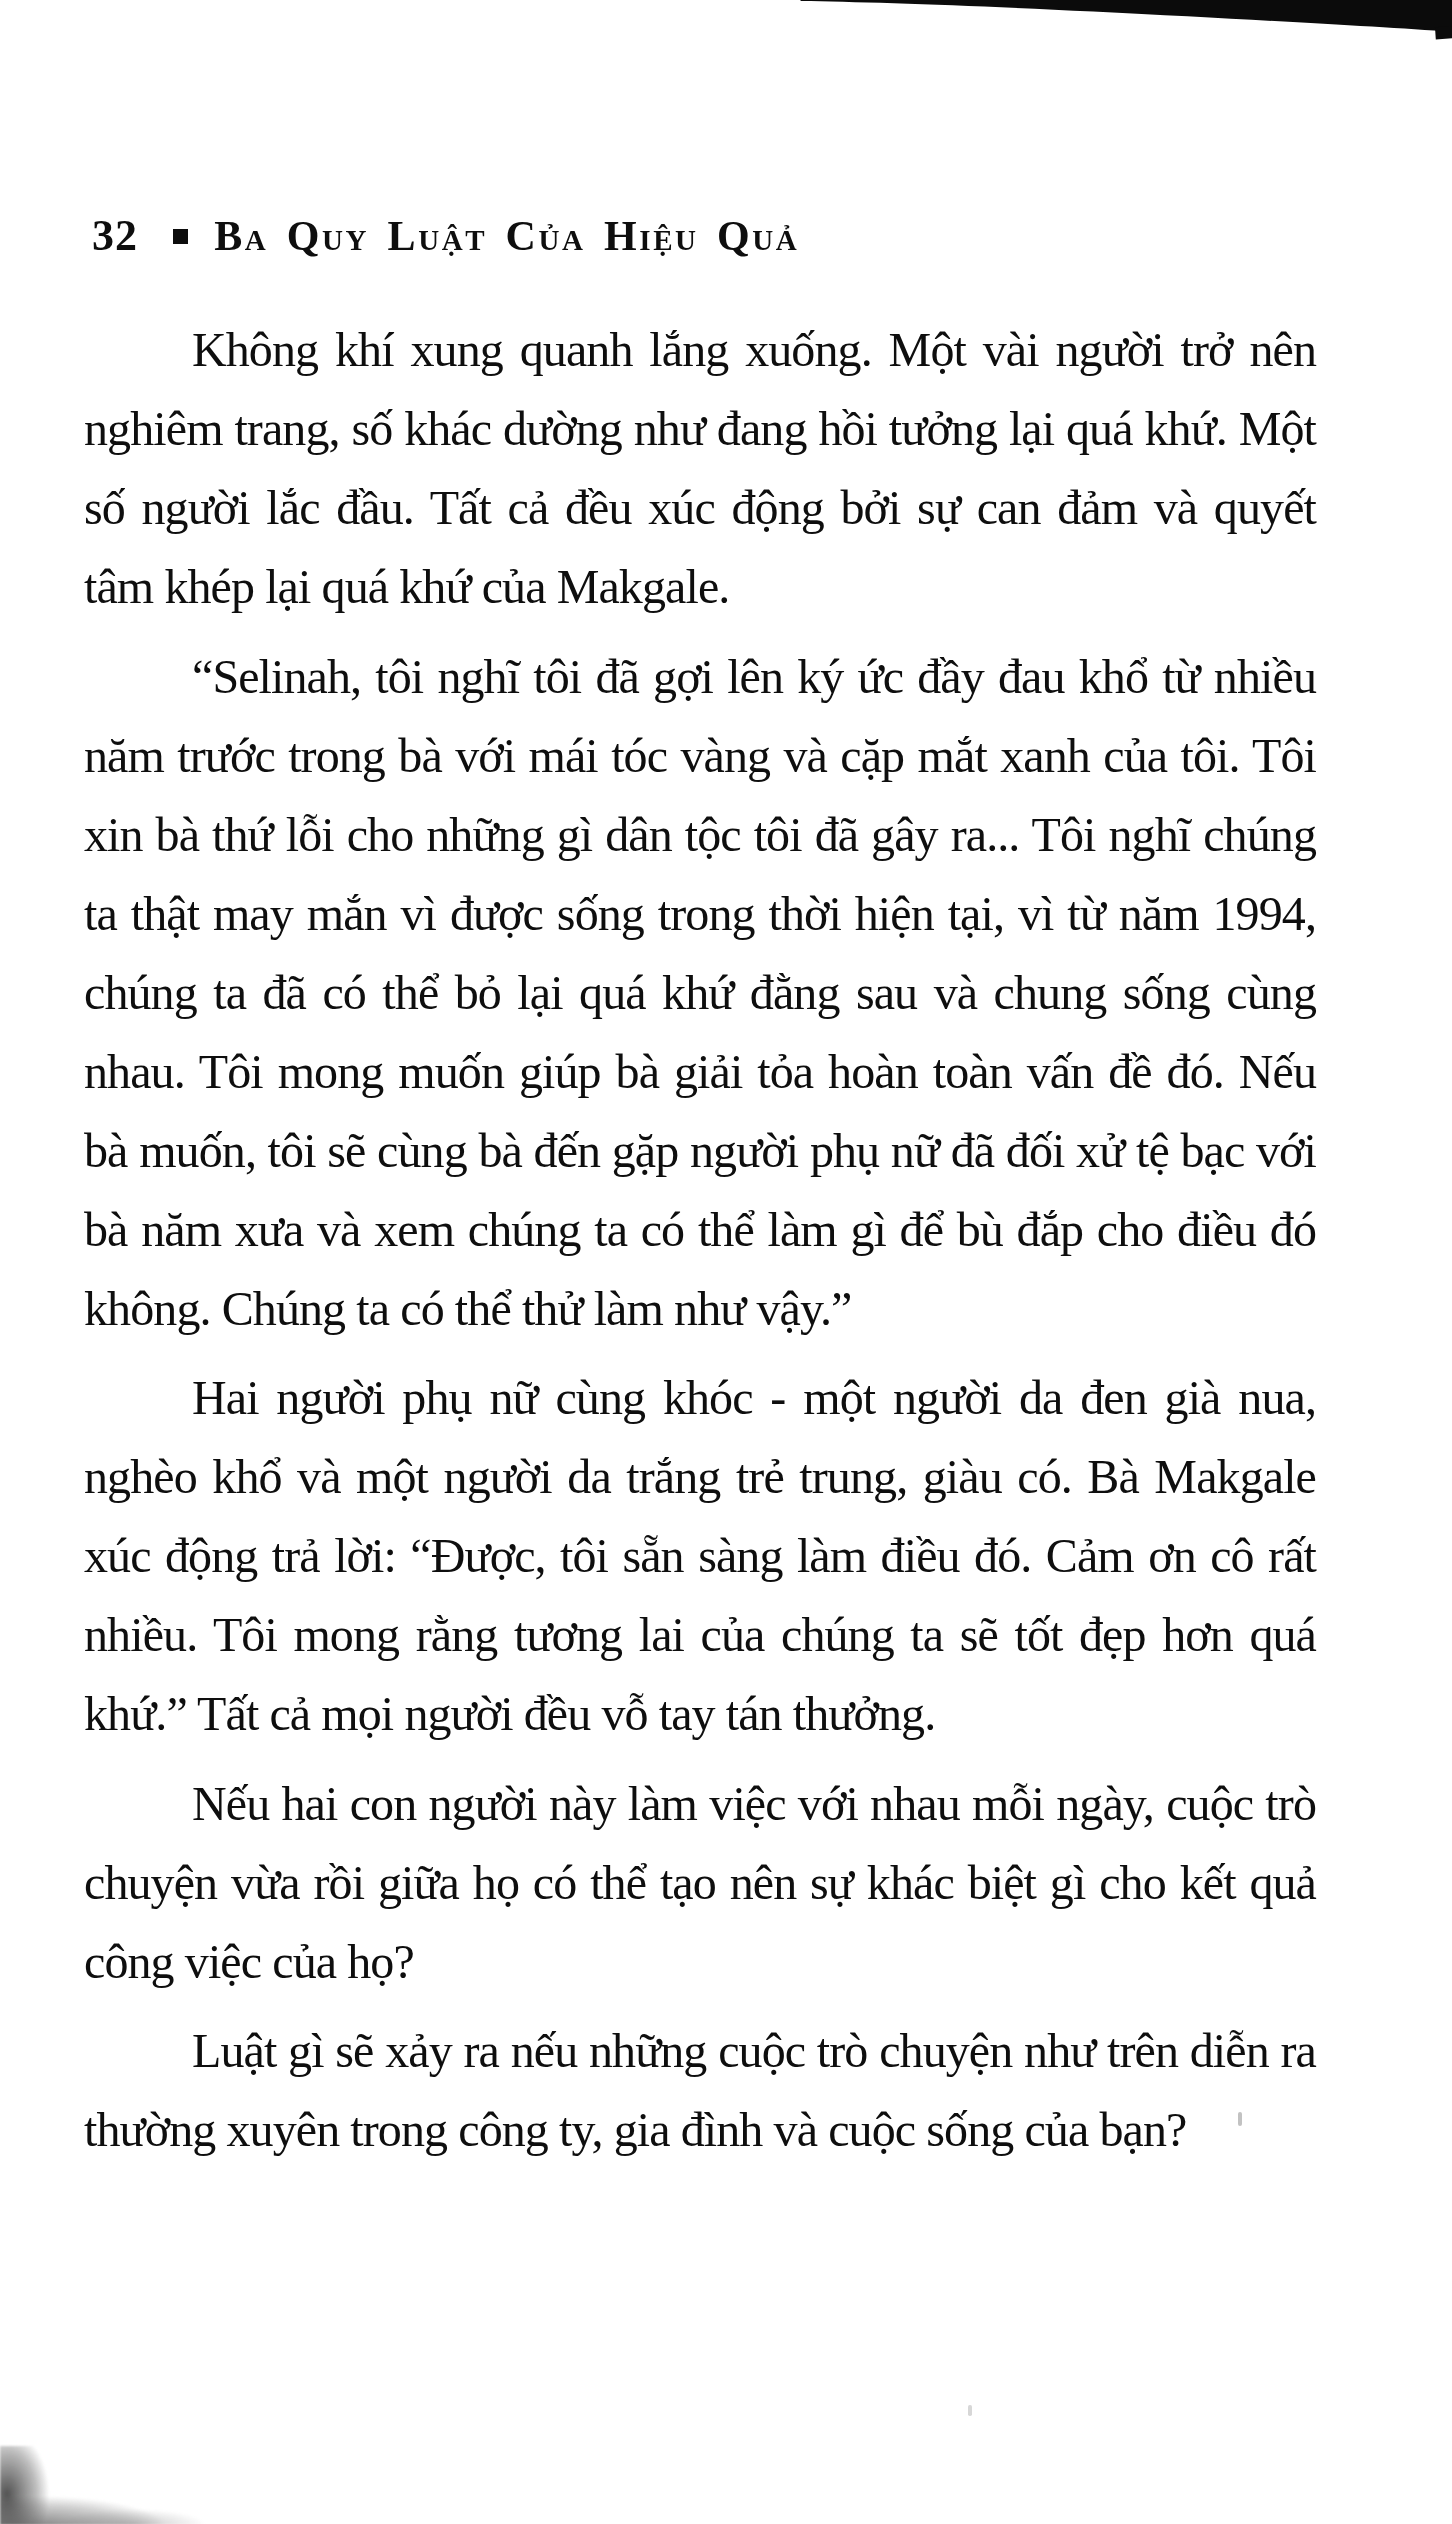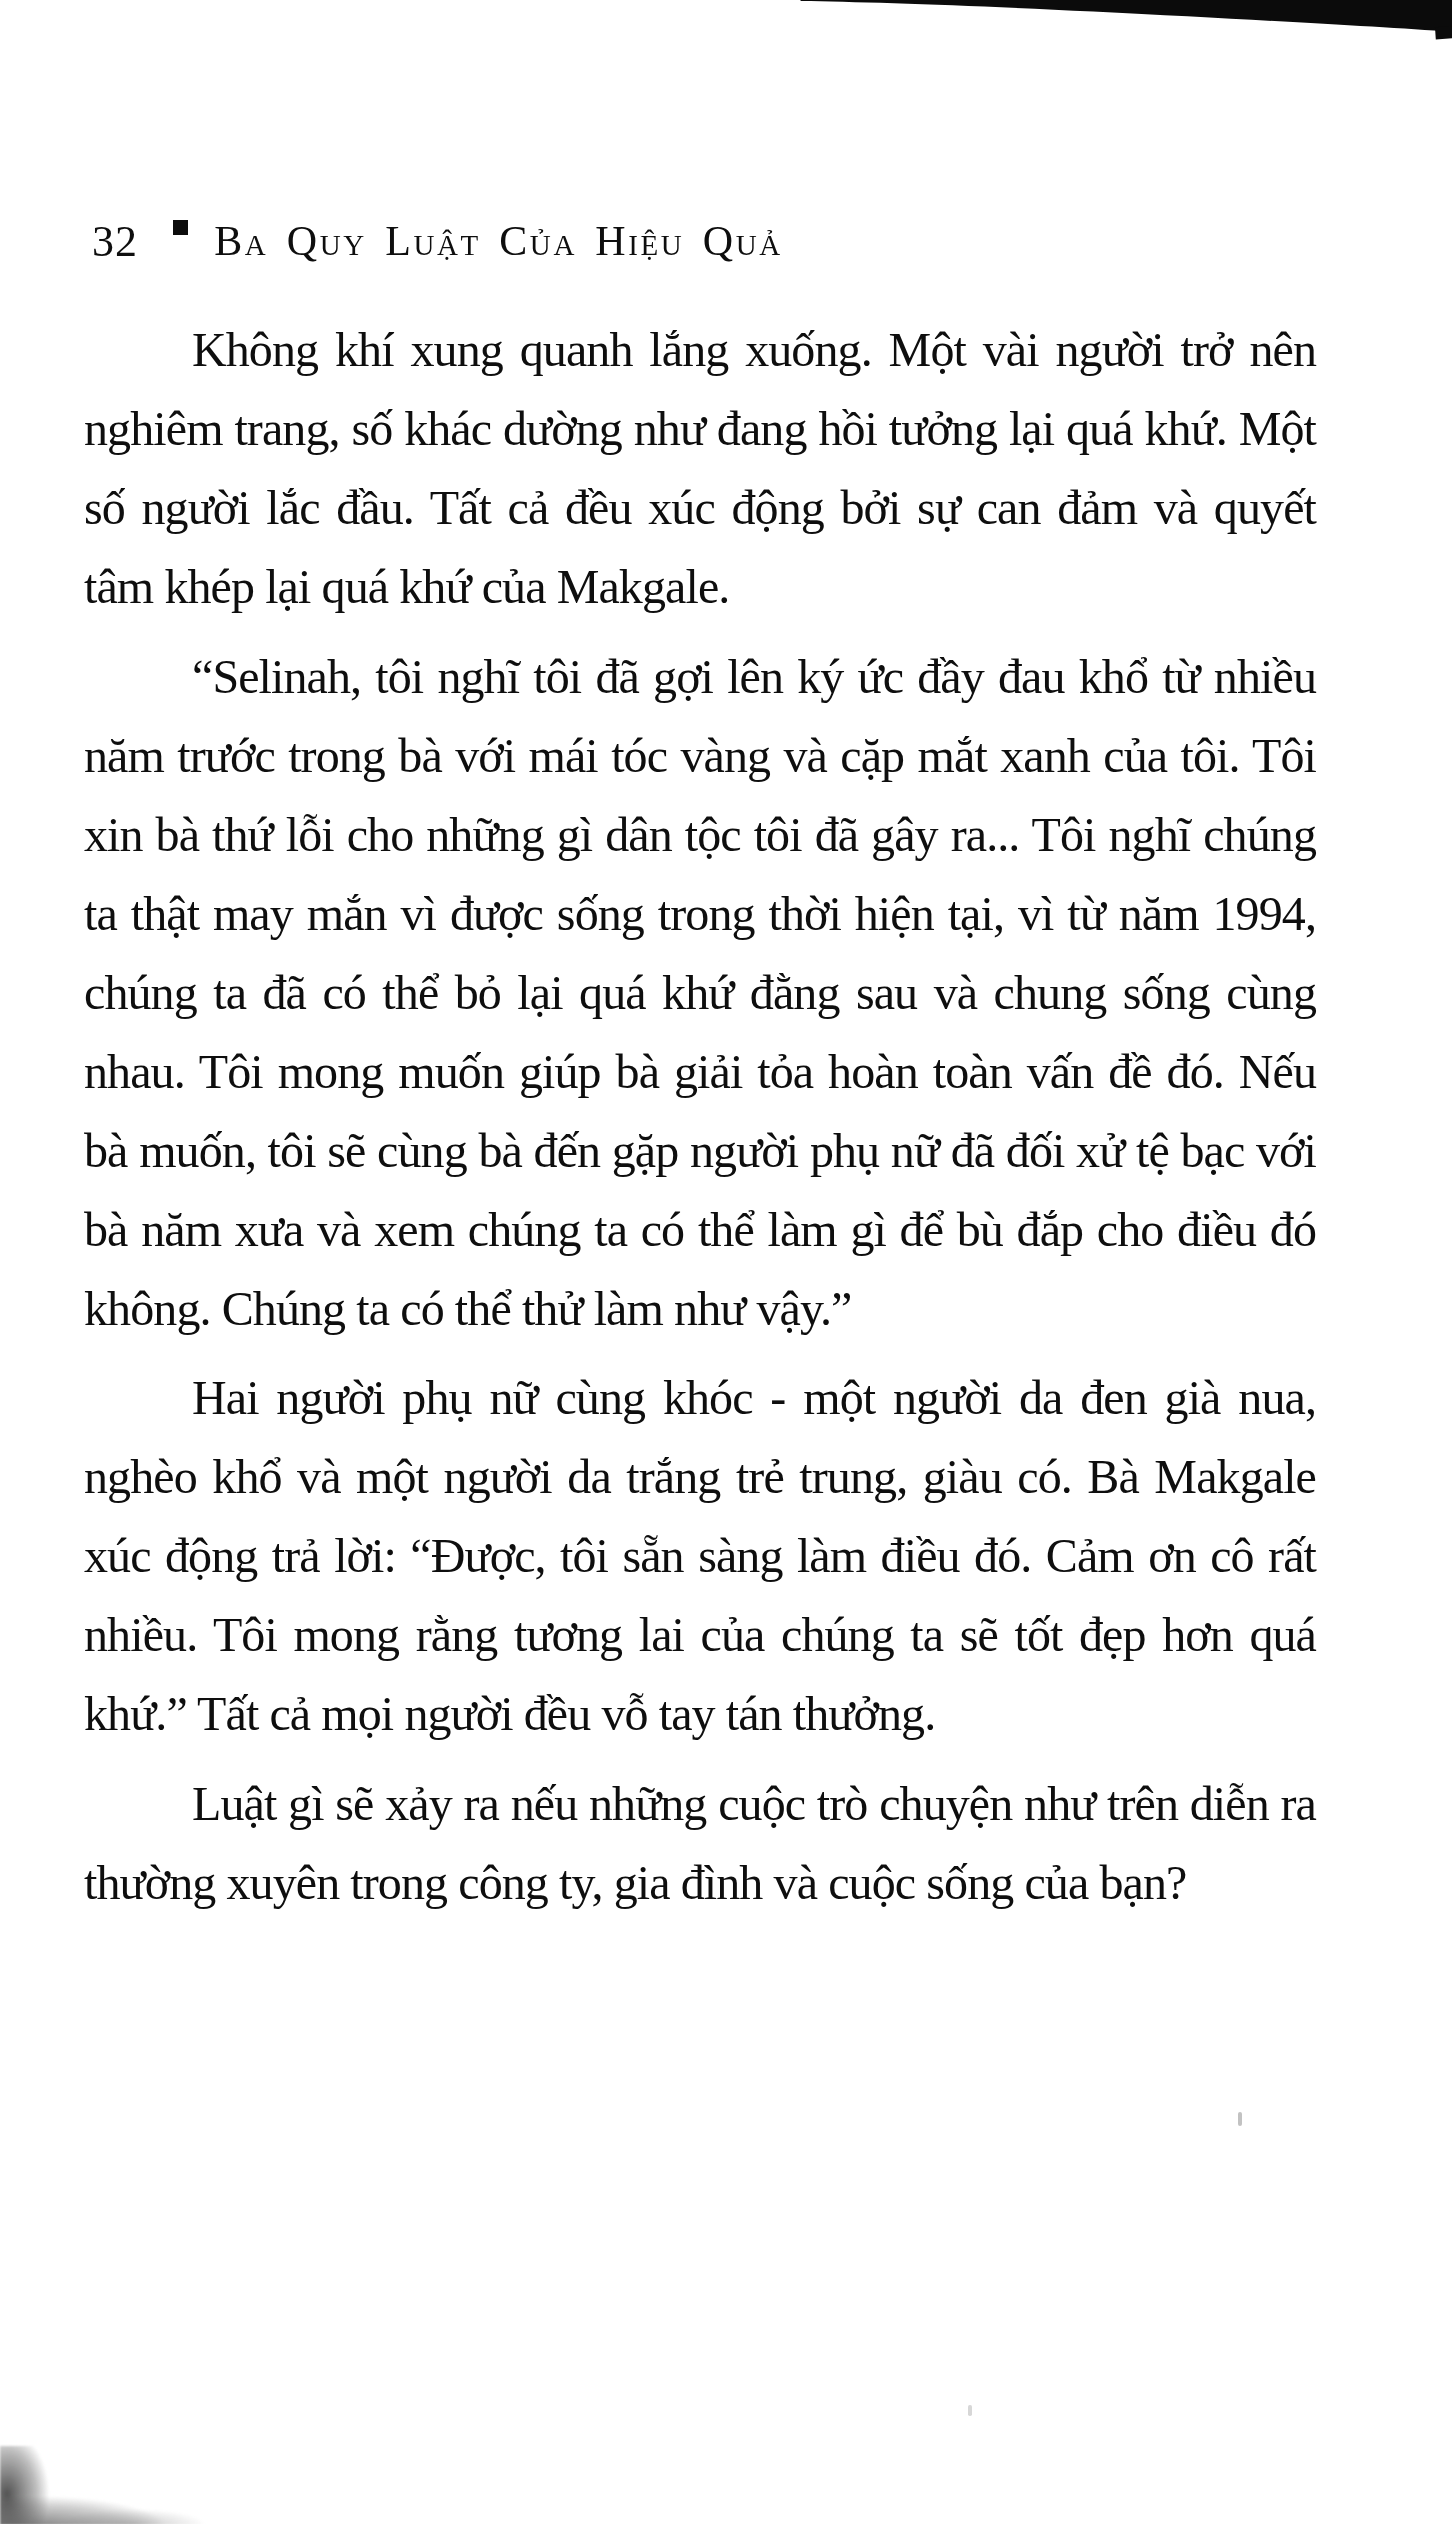--- a/index.html
+++ b/index.html
@@ -13,24 +13,26 @@
     height: 2525px;
     background: #ffffff;
     overflow: hidden;
     font-family: "Liberation Serif", "DejaVu Serif", serif;
     color: #0e0e0e;
   }
 
   
   .running-head {
     position: absolute;
-    top: 220px;
+    top: 214px;
     left: 92px;
     display: flex;
+    align-items: center;
     white-space: nowrap;
+    font-weight: bold;
   }
   .page-number {
     font-size: 44px;
     line-height: 1;
     letter-spacing: 0.9px;
   }
   .square-bullet {
     display: inline-block;
     width: 15px;
     height: 15px;
@@ -113,20 +115,21 @@
   <div class="running-head">
     <span class="page-number">32</span>
     <span class="square-bullet"></span>
     <span class="book-title">Ba Quy Luật Của Hiệu Quả</span>
   </div>
 
   <div class="body-text">
     <p>Không khí xung quanh lắng xuống. Một vài người trở nên nghiêm trang, số khác dường như đang hồi tưởng lại quá khứ. Một số người lắc đầu. Tất cả đều xúc động bởi sự can đảm và quyết tâm khép lại quá khứ của Makgale.</p>
     <p>“Selinah, tôi nghĩ tôi đã gợi lên ký ức đầy đau khổ từ nhiều năm trước trong bà với mái tóc vàng và cặp mắt xanh của tôi. Tôi xin bà thứ lỗi cho những gì dân tộc tôi đã gây ra... Tôi nghĩ chúng ta thật may mắn vì được sống trong thời hiện tại, vì từ năm 1994, chúng ta đã có thể bỏ lại quá khứ đằng sau và chung sống cùng nhau. Tôi mong muốn giúp bà giải tỏa hoàn toàn vấn đề đó. Nếu bà muốn, tôi sẽ cùng bà đến gặp người phụ nữ đã đối xử tệ bạc với bà năm xưa và xem chúng ta có thể làm gì để bù đắp cho điều đó không. Chúng ta có thể thử làm như vậy.”</p>
     <p>Hai người phụ nữ cùng khóc - một người da đen già nua, nghèo khổ và một người da trắng trẻ trung, giàu có. Bà Makgale xúc động trả lời: “Được, tôi sẵn sàng làm điều đó. Cảm ơn cô rất nhiều. Tôi mong rằng tương lai của chúng ta sẽ tốt đẹp hơn quá khứ.” Tất cả mọi người đều vỗ tay tán thưởng.</p>
+    <p>Nếu hai con người này làm việc với nhau mỗi ngày, cuộc trò chuyện vừa rồi giữa họ có thể tạo nên sự khác biệt gì cho kết quả công việc của họ?</p>
     <p>Luật gì sẽ xảy ra nếu những cuộc trò chuyện như trên diễn ra thường xuyên trong công ty, gia đình và cuộc sống của bạn?</p>
   </div>
 
   <div class="artifact-smudge"></div>
 
   <div class="speck-1"></div>
   <div class="speck-2"></div>
 
 </div>
 

